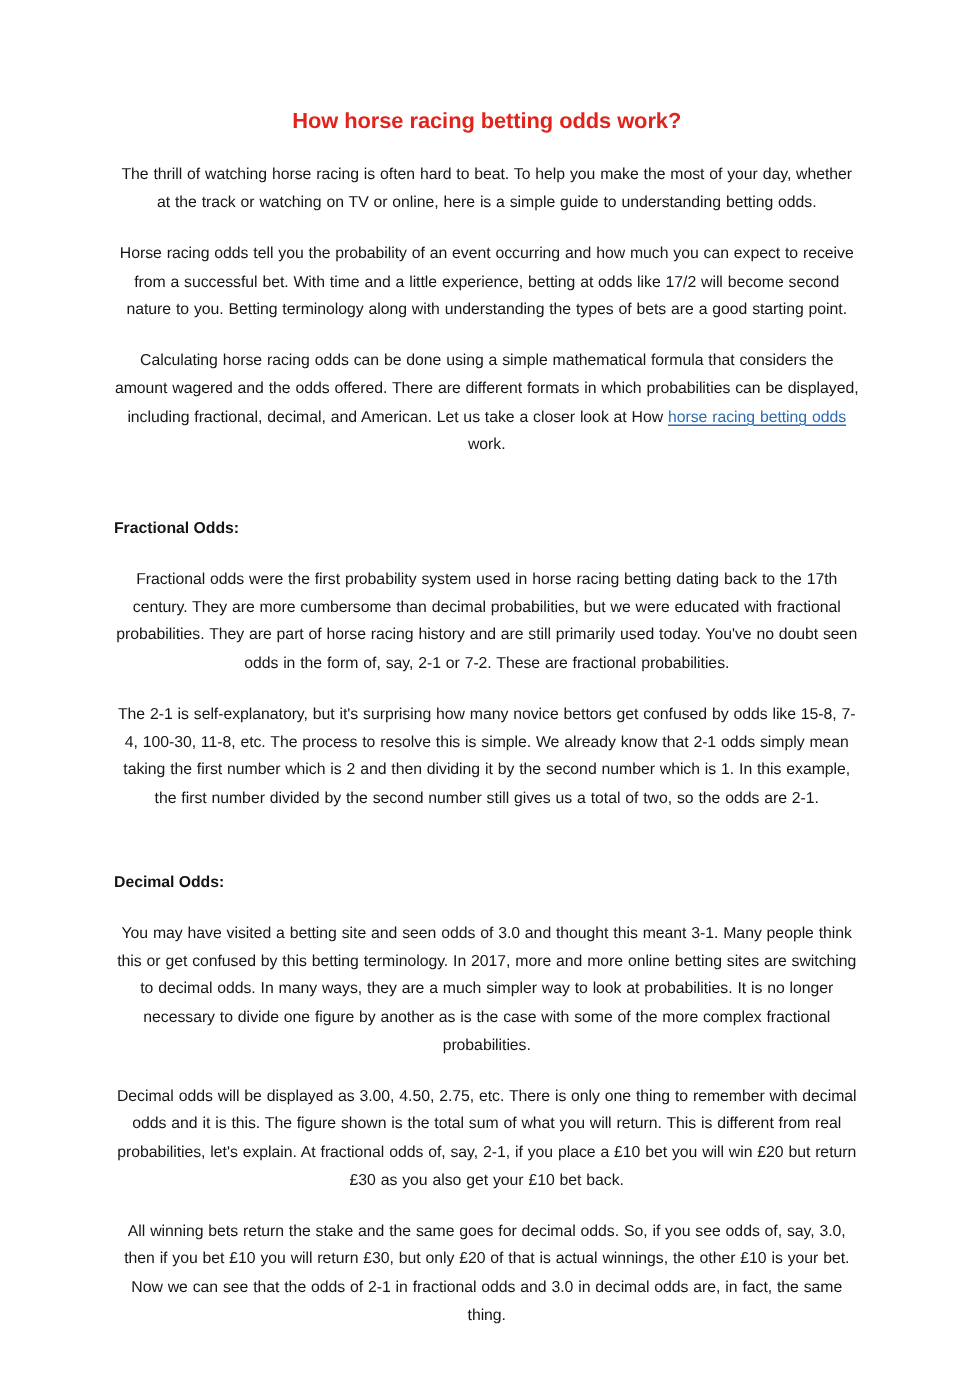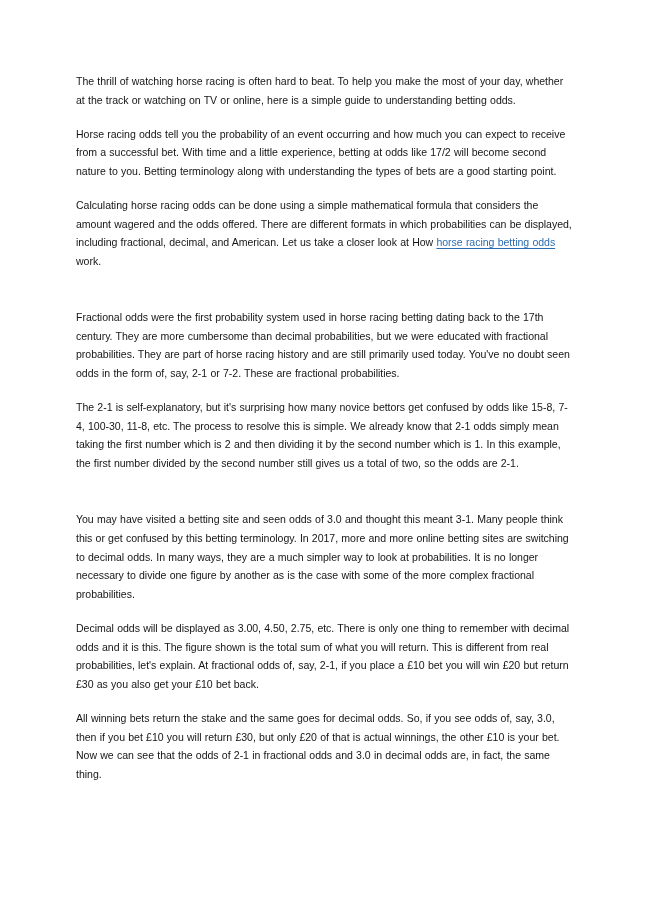--- a/index.html
+++ b/index.html
@@ -28,21 +28,21 @@
     text-align: center;
     margin: 0 0 17px 0;
     letter-spacing: -0.05px;
     line-height: 1.25;
   }
   .para {
     color: #151515;
     font-size: 10.55px;
     line-height: 1.78;
     margin: 0 0 15px 0;
-    text-align: left;
+    text-align: center;
     letter-spacing: -0.03px;
     word-spacing: 0.35px;
   }
   .para.last-of-block {
     margin-bottom: 0;
   }
   .section-heading {
     color: #151515;
     font-size: 10.55px;
     font-weight: bold;
@@ -56,36 +56,39 @@
   .doc-link {
     color: #2b6cb0;
     text-underline-offset: 1.5px;
   }
 </style>
 </head>
 <body>
 
 <div class="page">
 
+  <h1 class="doc-title">How horse racing betting odds work?</h1>
 
   <p class="para">The thrill of watching horse racing is often hard to beat. To help you make the most of your day, whether at the track or watching on TV or online, here is a simple guide to understanding betting odds.</p>
 
   <p class="para">Horse racing odds tell you the probability of an event occurring and how much you can expect to receive from a successful bet. With time and a little experience, betting at odds like 17/2 will become second nature to you. Betting terminology along with understanding the types of bets are a good starting point.</p>
 
   <p class="para last-of-block"><span>Calculating horse racing odds can be done using a simple mathematical formula that considers the amount wagered and the odds offered. There are different formats in which probabilities can be displayed, including fractional, decimal, and American. Let us take a closer look at How </span><a class="doc-link" href="#">horse racing betting odds</a><span> work.</span></p>
 
   <div class="block-gap"></div>
 
+  <h2 class="section-heading">Fractional Odds:</h2>
 
   <p class="para">Fractional odds were the first probability system used in horse racing betting dating back to the 17th century. They are more cumbersome than decimal probabilities, but we were educated with fractional probabilities. They are part of horse racing history and are still primarily used today. You've no doubt seen odds in the form of, say, 2-1 or 7-2. These are fractional probabilities.</p>
 
   <p class="para last-of-block">The 2-1 is self-explanatory, but it's surprising how many novice bettors get confused by odds like 15-8, 7-4, 100-30, 11-8, etc. The process to resolve this is simple. We already know that 2-1 odds simply mean taking the first number which is 2 and then dividing it by the second number which is 1. In this example, the first number divided by the second number still gives us a total of two, so the odds are 2-1.</p>
 
   <div class="block-gap"></div>
 
+  <h2 class="section-heading">Decimal Odds:</h2>
 
   <p class="para">You may have visited a betting site and seen odds of 3.0 and thought this meant 3-1. Many people think this or get confused by this betting terminology. In 2017, more and more online betting sites are switching to decimal odds. In many ways, they are a much simpler way to look at probabilities. It is no longer necessary to divide one figure by another as is the case with some of the more complex fractional probabilities.</p>
 
   <p class="para">Decimal odds will be displayed as 3.00, 4.50, 2.75, etc. There is only one thing to remember with decimal odds and it is this. The figure shown is the total sum of what you will return. This is different from real probabilities, let's explain. At fractional odds of, say, 2-1, if you place a £10 bet you will win £20 but return £30 as you also get your £10 bet back.</p>
 
   <p class="para last-of-block">All winning bets return the stake and the same goes for decimal odds. So, if you see odds of, say, 3.0, then if you bet £10 you will return £30, but only £20 of that is actual winnings, the other £10 is your bet. Now we can see that the odds of 2-1 in fractional odds and 3.0 in decimal odds are, in fact, the same thing.</p>
 
 </div>
 
 </body></html>

